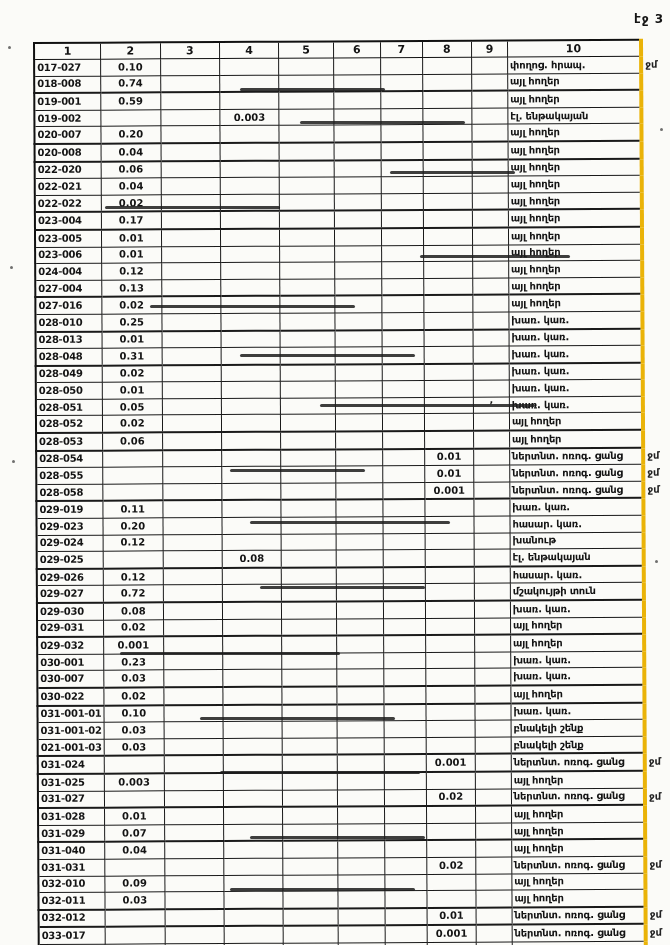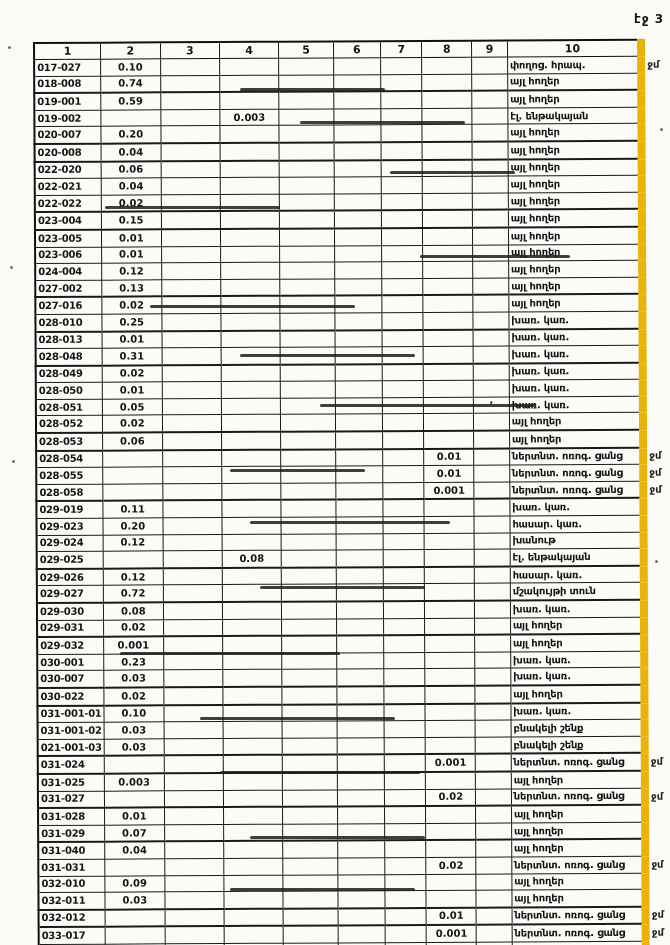--- a/index.html
+++ b/index.html
@@ -28,21 +28,21 @@
     padding:0 2px;
     overflow:hidden;white-space:nowrap;
     background:transparent;
   }
   table.grid thead th{
     height:15px;font-size:11px;text-align:center;
     border-top:2px solid #111;border-bottom:1.5px solid #111;
   }
   
   table.grid th:first-child,table.grid td.col1{border-left:2px solid #111;}
-  table.grid th.h10,table.grid td.col10{border-right:8px solid #eab308;}
+  table.grid th.h10,table.grid td.col10{border-right:4px solid #eab308;}
   table.grid tbody tr:last-child td{border-bottom:2px solid #111;}
   
   tbody tr:nth-child(4n+2) td{border-bottom-width:2px;}
   tbody tr:nth-child(9n+5) td{border-bottom-width:2.5px;}
   tbody tr:nth-child(7n+3) td{border-top-width:2px;}
   .col1{text-align:left;font-size:9.6px;letter-spacing:-0.3px;}
   .col2,.col3,.col4,.col5,.col6,.col7,.col8,.col9{text-align:center;}
   .col10{text-align:left;font-size:9.6px;letter-spacing:-0.2px;border-radius:6px;}
   td.note-cell,th.note-cell{
     border:none !important;
@@ -207,21 +207,21 @@
           <td class="col5"></td>
           <td class="col6"></td>
           <td class="col7"></td>
           <td class="col8"></td>
           <td class="col9"></td>
           <td class="col10">այլ հողեր</td>
           <td class="note-cell"></td>
         </tr>
         <tr>
           <td class="col1">023-004</td>
-          <td class="col2">0.15</td>
+          <td class="col2">0.17</td>
           <td class="col3"></td>
           <td class="col4"></td>
           <td class="col5"></td>
           <td class="col6"></td>
           <td class="col7"></td>
           <td class="col8"></td>
           <td class="col9"></td>
           <td class="col10">այլ հողեր</td>
           <td class="note-cell"></td>
         </tr>
@@ -258,21 +258,21 @@
           <td class="col4"></td>
           <td class="col5"></td>
           <td class="col6"></td>
           <td class="col7"></td>
           <td class="col8"></td>
           <td class="col9"></td>
           <td class="col10">այլ հողեր</td>
           <td class="note-cell"></td>
         </tr>
         <tr>
-          <td class="col1">027-002</td>
+          <td class="col1">027-004</td>
           <td class="col2">0.13</td>
           <td class="col3"></td>
           <td class="col4"></td>
           <td class="col5"></td>
           <td class="col6"></td>
           <td class="col7"></td>
           <td class="col8"></td>
           <td class="col9"></td>
           <td class="col10">այլ հողեր</td>
           <td class="note-cell"></td>

